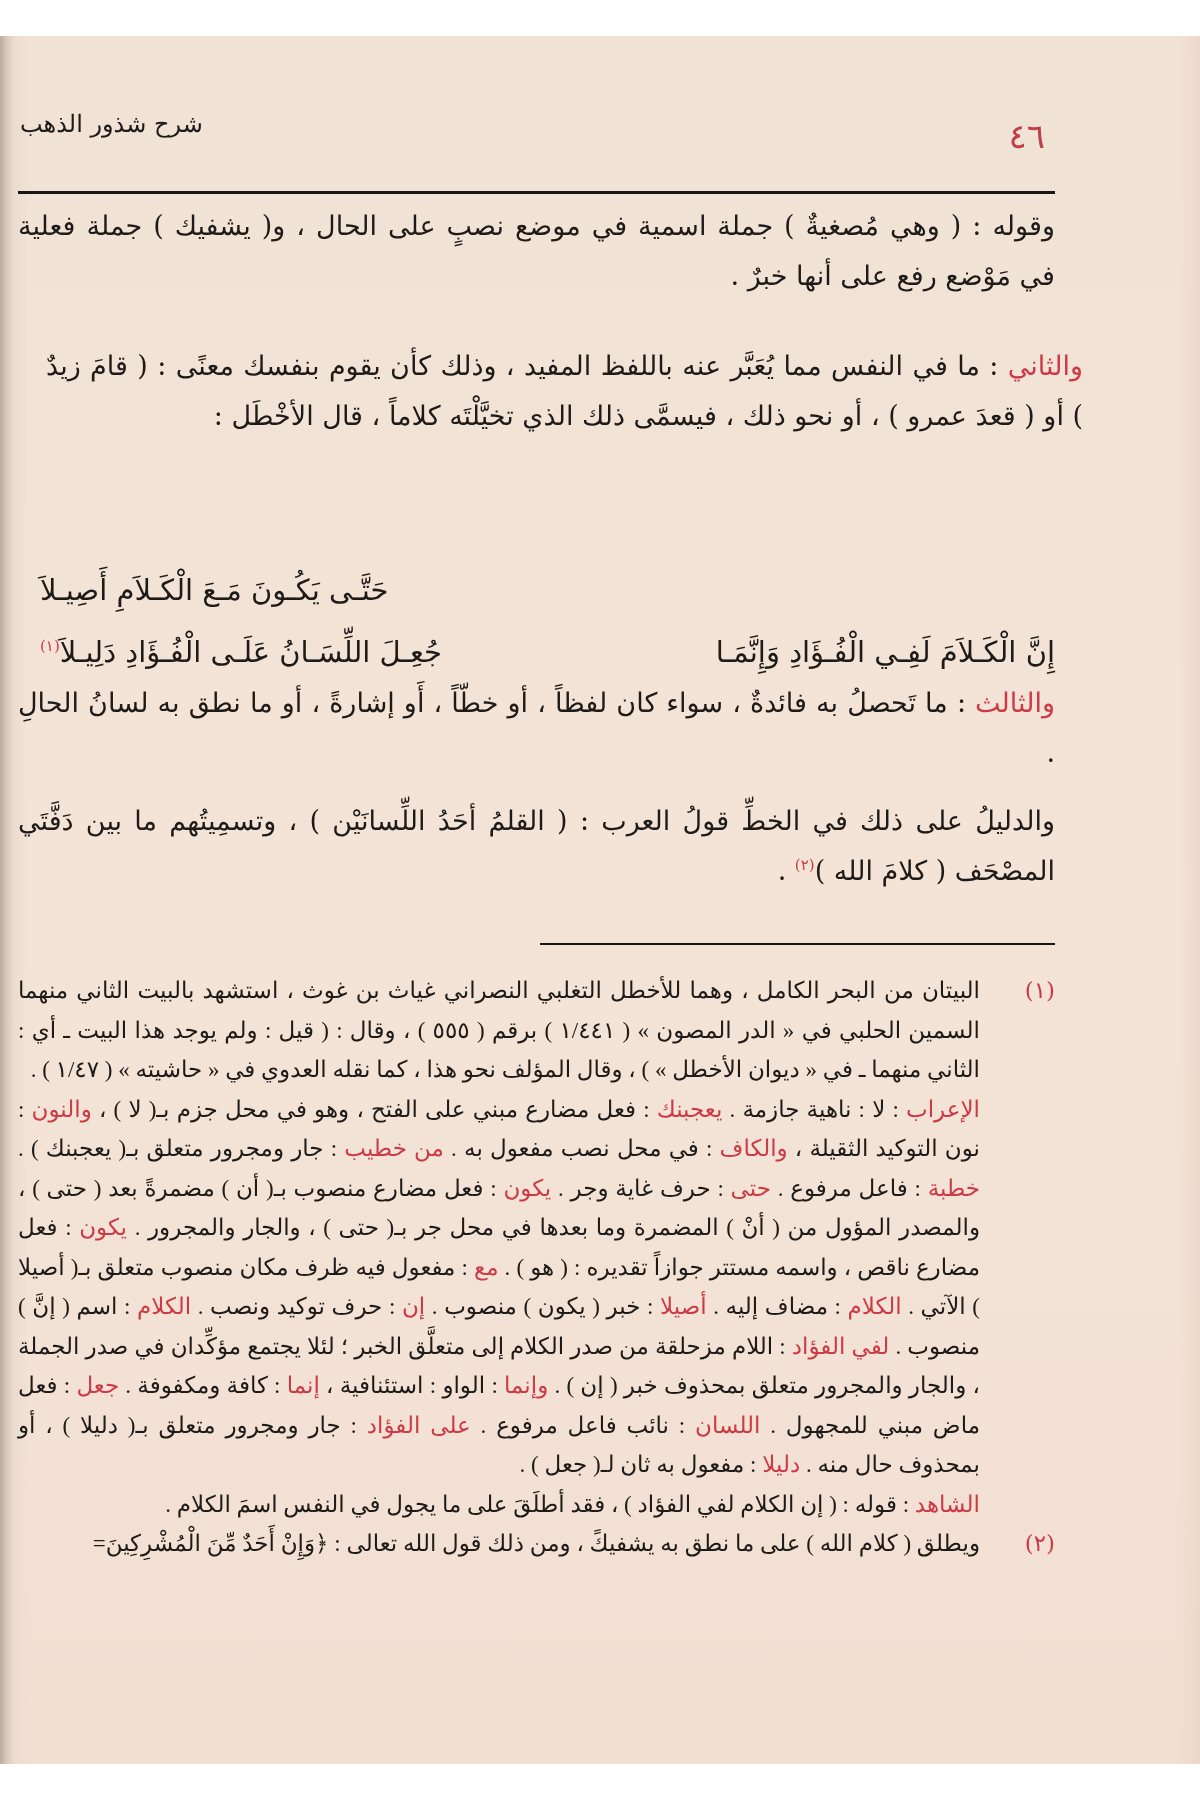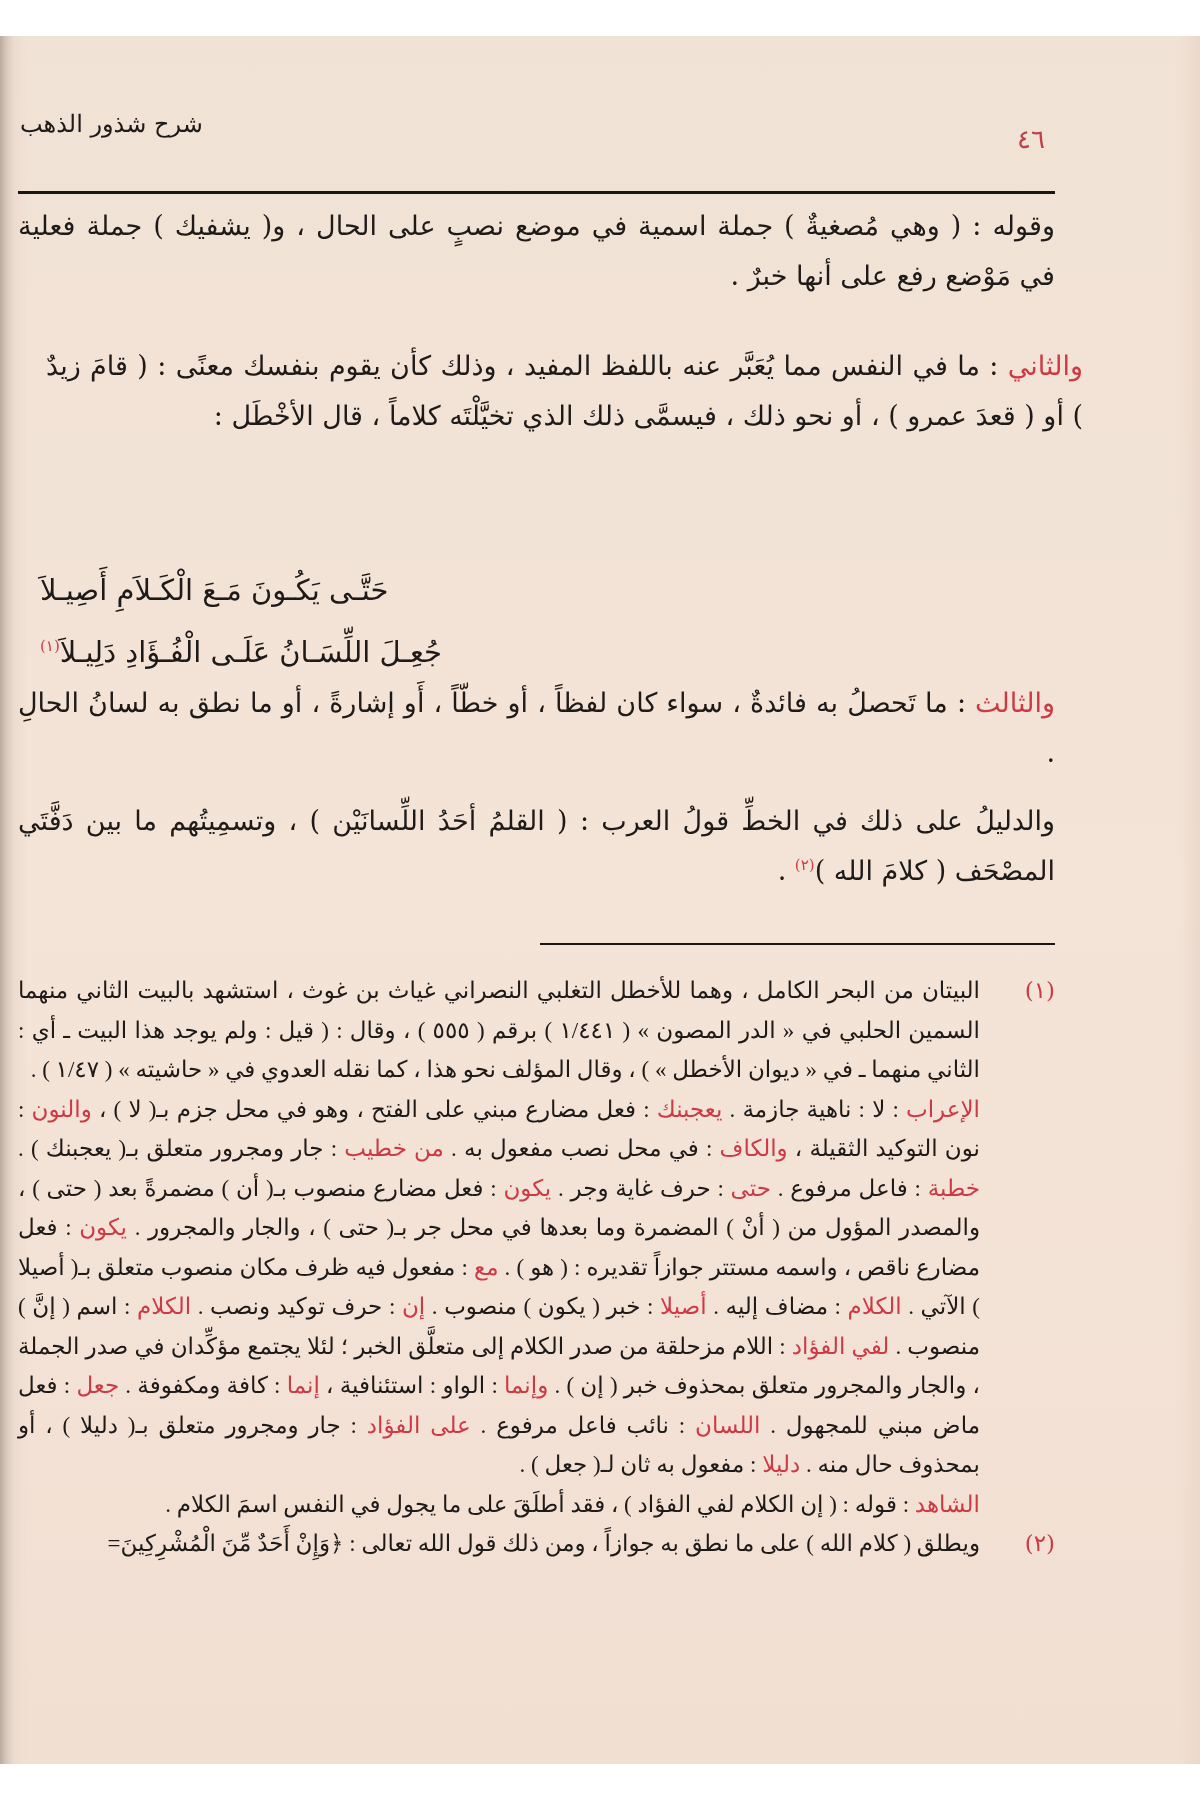--- a/index.html
+++ b/index.html
@@ -39,22 +39,22 @@
     left: 18px;
     top: 72px;
     width: 1037px;
     height: 44px;
     direction: rtl;
     font-family: "DejaVu Serif", serif;
   }
   .header .page-num {
     position: absolute;
     right: 10px;
-    top: 16px;
-    font-size: 26px;
+    top: 8px;
+    font-size: 34px;
     color: #c0404a;
   }
   .header .book-title {
     position: absolute;
     left: 2px;
     top: 2px;
     font-size: 24px;
     color: #1e1a18;
   }
   .header-rule {
@@ -151,35 +151,36 @@
   <div class="header-rule"></div>
 
   <div class="content para p1"><span>وقوله : ( وهي مُصغيةٌ ) جملة اسمية في موضع نصبٍ على الحال ، و( يشفيك ) جملة فعلية في مَوْضع رفع على أنها خبرٌ .</span></div>
   <div class="content para p2"><span class="red">والثاني</span><span> : ما في النفس مما يُعَبَّر عنه باللفظ المفيد ، وذلك كأن يقوم بنفسك معنًى : ( قامَ زيدٌ ) أو ( قعدَ عمرو ) ، أو نحو ذلك ، فيسمَّى ذلك الذي تخيَّلْتَه كلاماً ، قال الأخْطَل :</span></div>
 
   <div class="poem">
     <div class="poem-row">
       <span class="hemi hemi-second">حَتَّـى يَكُـونَ مَـعَ الْكَـلاَمِ أَصِيـلاَ</span>
     </div>
     <div class="poem-row">
+      <span class="hemi hemi-first">إِنَّ الْكَـلاَمَ لَفِـي الْفُـؤَادِ وَإِنَّمَـا</span>
       <span class="hemi hemi-second"><span>جُعِـلَ اللِّسَـانُ عَلَـى الْفُـؤَادِ دَلِيـلاَ</span><sup class="fn">(١)</sup></span>
     </div>
   </div>
 
   <div class="content para p3"><span class="red">والثالث</span><span> : ما تَحصلُ به فائدةٌ ، سواء كان لفظاً ، أو خطّاً ، أَو إشارةً ، أو ما نطق به لسانُ الحالِ .</span></div>
   <div class="content para p4"><span>والدليلُ على ذلك في الخطِّ قولُ العرب : ( القلمُ أحَدُ اللِّسانَيْن ) ، وتسمِيتُهم ما بين دَفَّتَي المصْحَف ( كلامَ الله )</span><sup class="fn">(٢)</sup><span> .</span></div>
 
   <div class="fn-rule"></div>
 
   <div class="footnotes">
     <div class="fn-item">
       <span class="fn-marker">(١)</span>
       <div class="fn-sub"><span>البيتان من البحر الكامل ، وهما للأخطل التغلبي النصراني غياث بن غوث ، استشهد بالبيت الثاني منهما السمين الحلبي في « الدر المصون » ( ١/٤٤١ ) برقم ( ٥٥٥ ) ، وقال : ( قيل : ولم يوجد هذا البيت ـ أي : الثاني منهما ـ في « ديوان الأخطل » ) ، وقال المؤلف نحو هذا ، كما نقله العدوي في « حاشيته » ( ١/٤٧ ) .</span></div>
       <div class="fn-sub"><span class="red">الإعراب</span><span> : لا : ناهية جازمة . </span><span class="red">يعجبنك</span><span> : فعل مضارع مبني على الفتح ، وهو في محل جزم بـ( لا ) ، </span><span class="red">والنون</span><span> : نون التوكيد الثقيلة ، </span><span class="red">والكاف</span><span> : في محل نصب مفعول به . </span><span class="red">من خطيب</span><span> : جار ومجرور متعلق بـ( يعجبنك ) . </span><span class="red">خطبة</span><span> : فاعل مرفوع . </span><span class="red">حتى</span><span> : حرف غاية وجر . </span><span class="red">يكون</span><span> : فعل مضارع منصوب بـ( أن ) مضمرةً بعد ( حتى ) ، والمصدر المؤول من ( أنْ ) المضمرة وما بعدها في محل جر بـ( حتى ) ، والجار والمجرور . </span><span class="red">يكون</span><span> : فعل مضارع ناقص ، واسمه مستتر جوازاً تقديره : ( هو ) . </span><span class="red">مع</span><span> : مفعول فيه ظرف مكان منصوب متعلق بـ( أصيلا ) الآتي . </span><span class="red">الكلام</span><span> : مضاف إليه . </span><span class="red">أصيلا</span><span> : خبر ( يكون ) منصوب . </span><span class="red">إن</span><span> : حرف توكيد ونصب . </span><span class="red">الكلام</span><span> : اسم ( إنَّ ) منصوب . </span><span class="red">لفي الفؤاد</span><span> : اللام مزحلقة من صدر الكلام إلى متعلَّق الخبر ؛ لئلا يجتمع مؤكِّدان في صدر الجملة ، والجار والمجرور متعلق بمحذوف خبر ( إن ) . </span><span class="red">وإنما</span><span> : الواو : استئنافية ، </span><span class="red">إنما</span><span> : كافة ومكفوفة . </span><span class="red">جعل</span><span> : فعل ماض مبني للمجهول . </span><span class="red">اللسان</span><span> : نائب فاعل مرفوع . </span><span class="red">على الفؤاد</span><span> : جار ومجرور متعلق بـ( دليلا ) ، أو بمحذوف حال منه . </span><span class="red">دليلا</span><span> : مفعول به ثان لـ( جعل ) .</span></div>
       <div class="fn-sub"><span class="red">الشاهد</span><span> : قوله : ( إن الكلام لفي الفؤاد ) ، فقد أطلَقَ على ما يجول في النفس اسمَ الكلام .</span></div>
     </div>
     <div class="fn-item">
       <span class="fn-marker">(٢)</span>
-      <div class="fn-sub"><span>ويطلق ( كلام الله ) على ما نطق به جوازاً ، ومن ذلك قول الله تعالى : </span><span class="quran">﴿وَإِنْ أَحَدٌ مِّنَ الْمُشْرِكِينَ</span><span>=</span></div>
+      <div class="fn-sub"><span>ويطلق ( كلام الله ) على ما نطق به يشفيكً ، ومن ذلك قول الله تعالى : </span><span class="quran">﴿وَإِنْ أَحَدٌ مِّنَ الْمُشْرِكِينَ</span><span>=</span></div>
     </div>
   </div>
 
 </div>
 
 </body></html>

